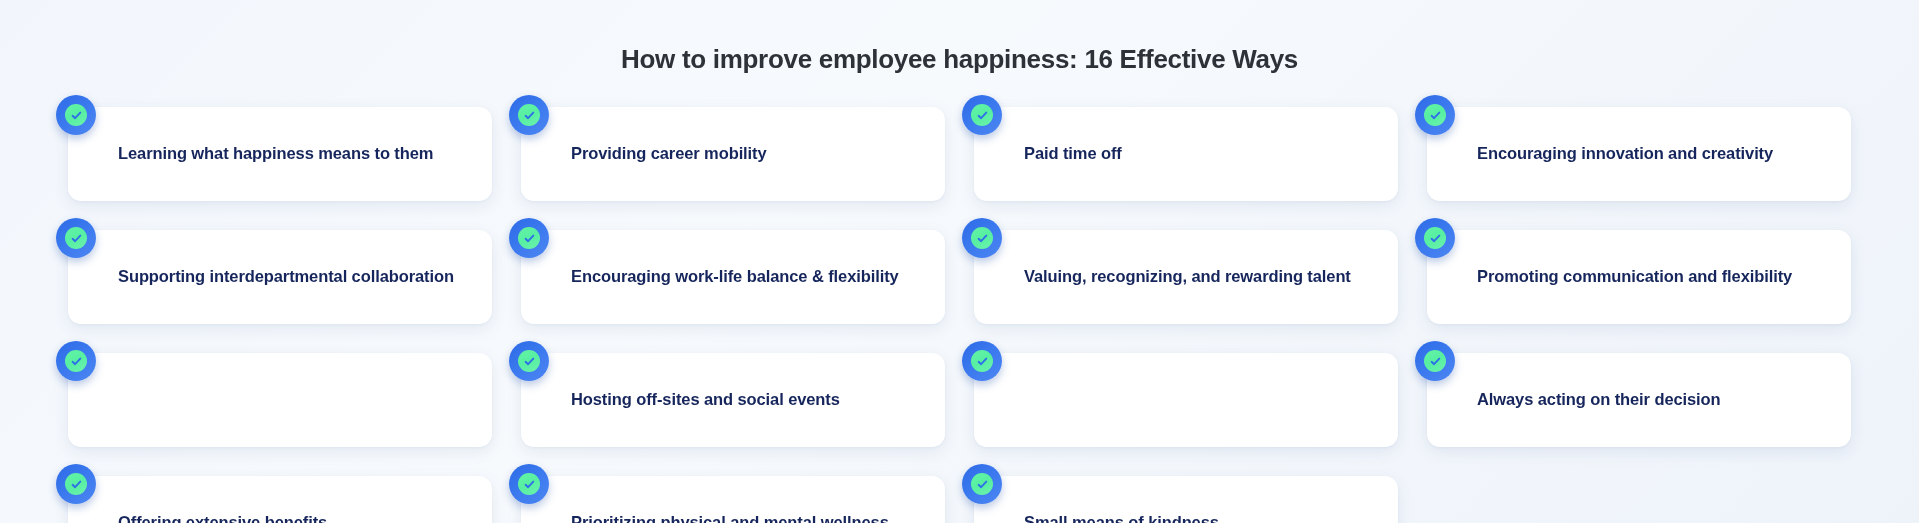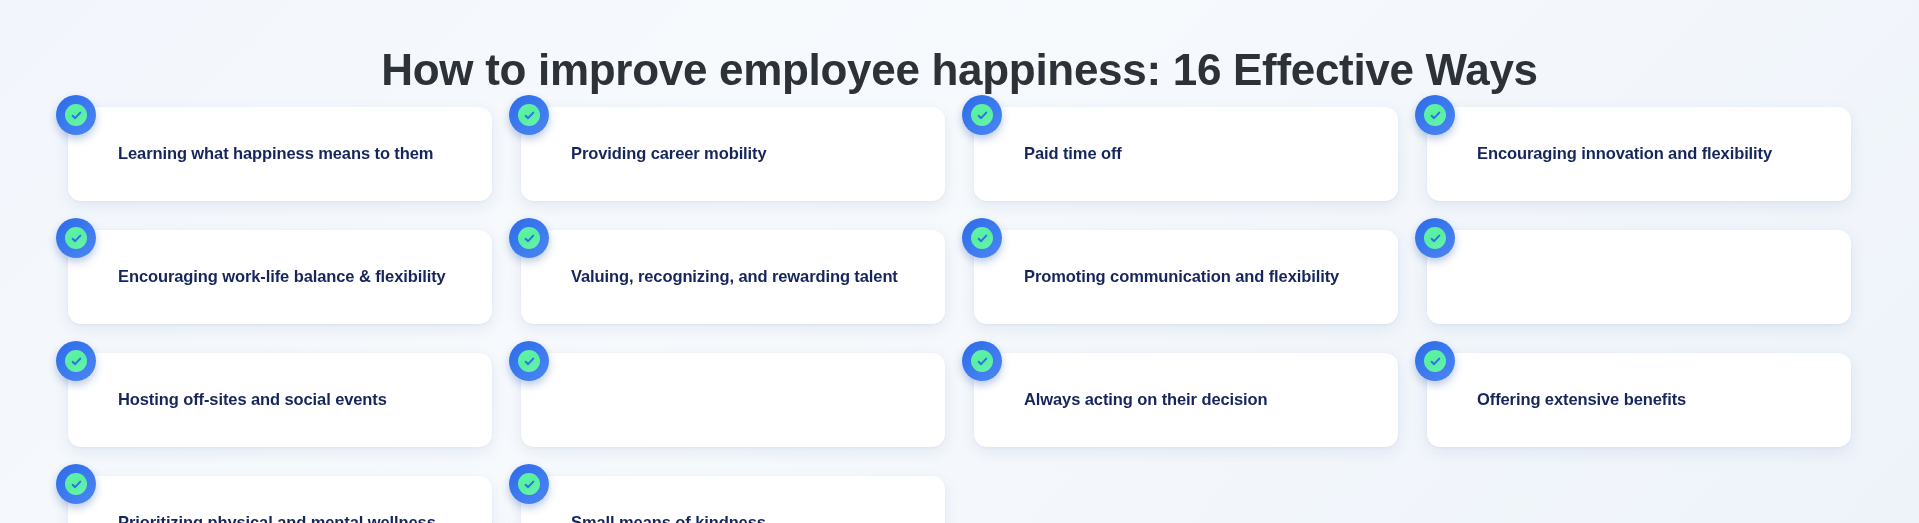--- a/index.html
+++ b/index.html
@@ -17,21 +17,21 @@
 
   .page {
     position: relative;
     width: 1919px;
     height: 523px;
     box-sizing: border-box;
   }
 
   .page-title {
     text-align: center;
-    font-size: 44px;
+    font-size: 26px;
     font-weight: 700;
     color: #2d3138;
     letter-spacing: -0.3px;
     margin: 0;
     padding-top: 44px;
     line-height: 1.2;
   }
 
   .grid {
     position: absolute;
@@ -136,21 +136,31 @@
         <div class="card-label">Paid time off</div>
       </div>
       <div class="card">
         <div class="card-badge">
           <div class="badge-inner">
             <svg width="13" height="13" viewBox="0 0 13 13" aria-hidden="true">
               <path d="M2.6 6.8 L5.1 9.2 L10.3 3.6" fill="none" stroke="#2f6fe8" stroke-width="1.9" stroke-linecap="round" stroke-linejoin="round"></path>
             </svg>
           </div>
         </div>
-        <div class="card-label">Encouraging innovation and flexibility</div>
+        <div class="card-label">Encouraging innovation and creativity</div>
+      </div>
+      <div class="card">
+        <div class="card-badge">
+          <div class="badge-inner">
+            <svg width="13" height="13" viewBox="0 0 13 13" aria-hidden="true">
+              <path d="M2.6 6.8 L5.1 9.2 L10.3 3.6" fill="none" stroke="#2f6fe8" stroke-width="1.9" stroke-linecap="round" stroke-linejoin="round"></path>
+            </svg>
+          </div>
+        </div>
+        <div class="card-label">Supporting interdepartmental collaboration</div>
       </div>
       <div class="card">
         <div class="card-badge">
           <div class="badge-inner">
             <svg width="13" height="13" viewBox="0 0 13 13" aria-hidden="true">
               <path d="M2.6 6.8 L5.1 9.2 L10.3 3.6" fill="none" stroke="#2f6fe8" stroke-width="1.9" stroke-linecap="round" stroke-linejoin="round"></path>
             </svg>
           </div>
         </div>
         <div class="card-label">Encouraging work-life balance &amp; flexibility</div>

